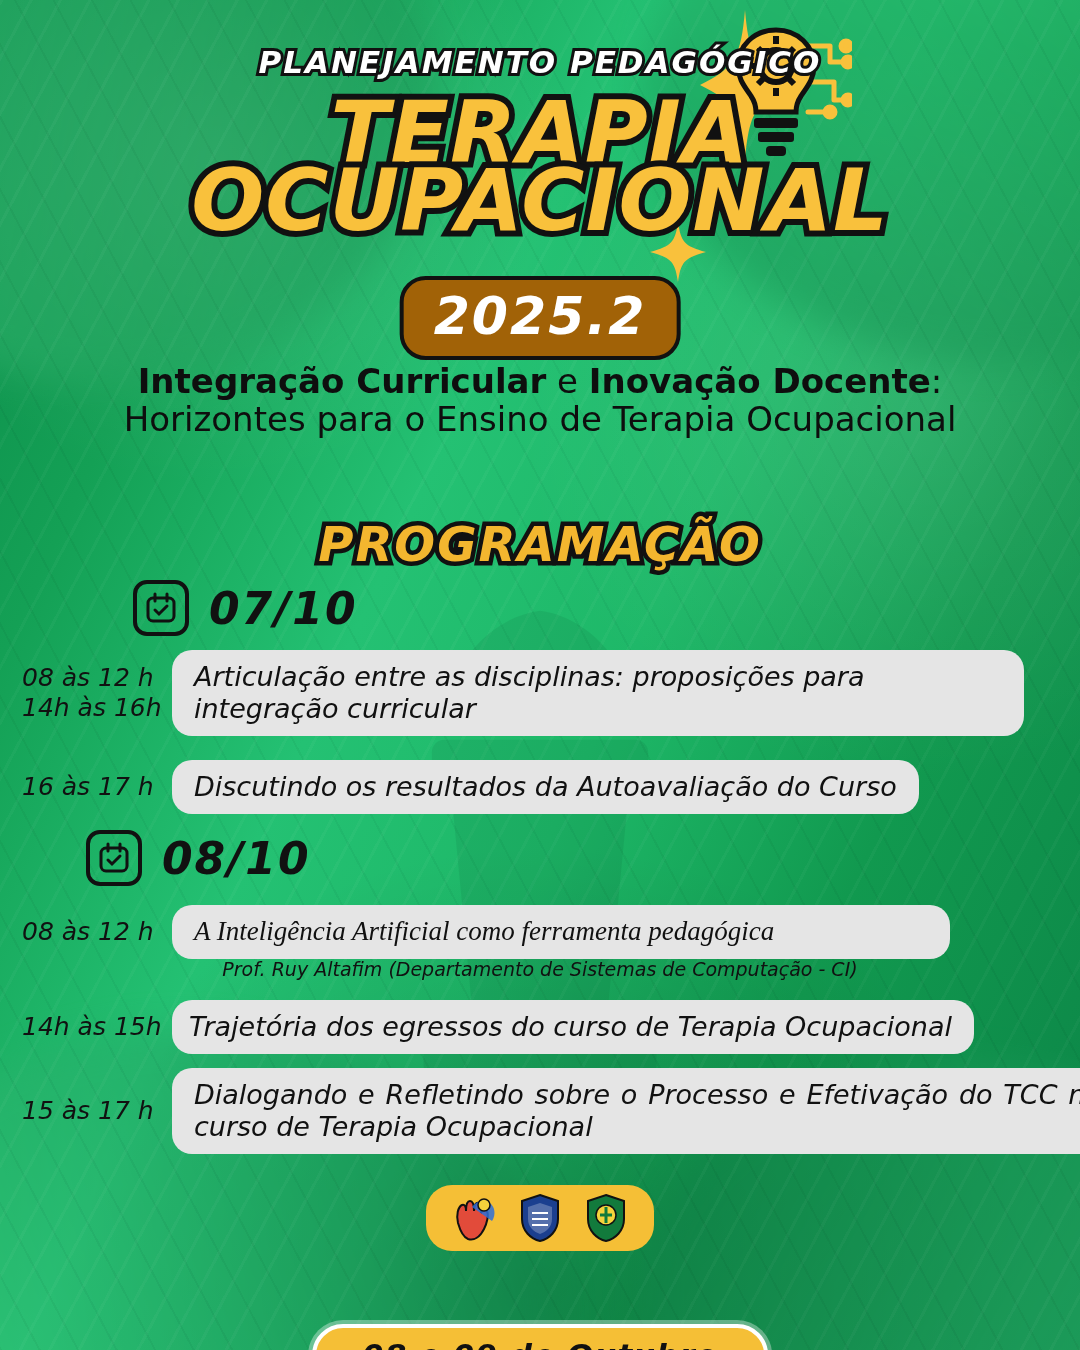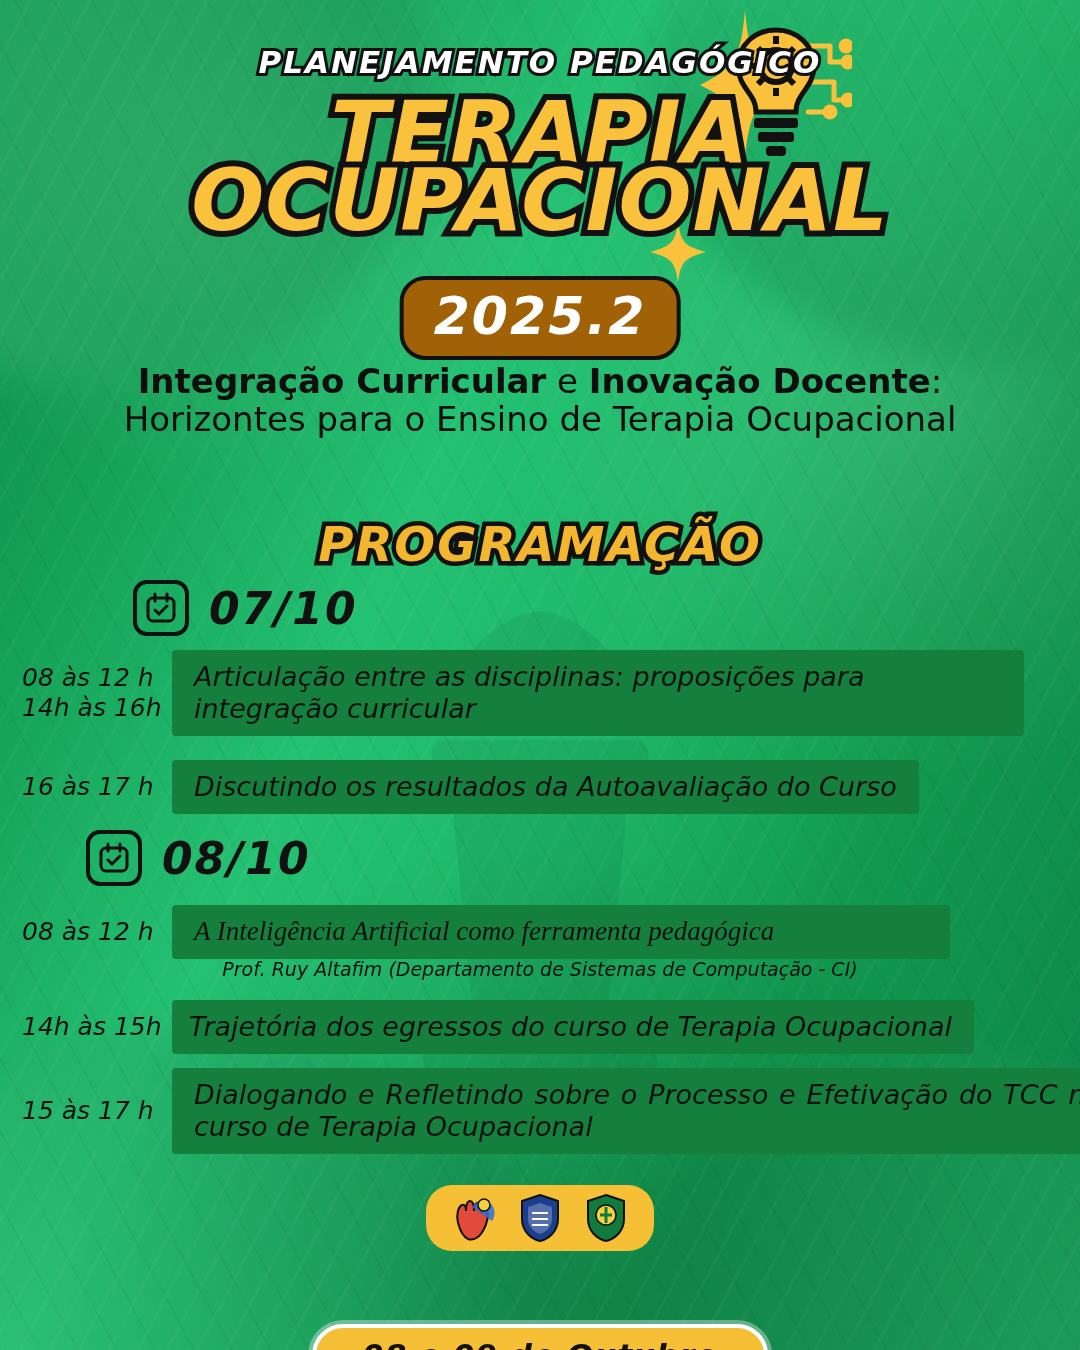--- a/index.html
+++ b/index.html
@@ -107,21 +107,21 @@
   .day1 { top:580px;padding-left:47px; }
   .day2 { top:830px; }
 
   .row { position:absolute; display:flex; align-items:center; }
   .time {
     font-family:"DejaVu Sans", sans-serif; font-style:italic;
     font-size:25px; color:#111; line-height:1.18; white-space:pre-line;
     width:150px; text-align:left;
   }
   .pill {
-    background:#15803d; border-radius:4px;
+    background:#e5e5e5; border-radius:20px;
     padding:11px 22px;
     font-family:"DejaVu Sans", sans-serif; font-style:italic;
     font-size:27px; color:#111; line-height:1.18;
   }
   .pill.justify { text-align:justify; }
 
   .r1 { top:650px; left:22px; }
   .r1 .pill { width:852px; }
   .r2 { top:760px; left:22px; }
   .r3 { top:905px; left:22px; }

